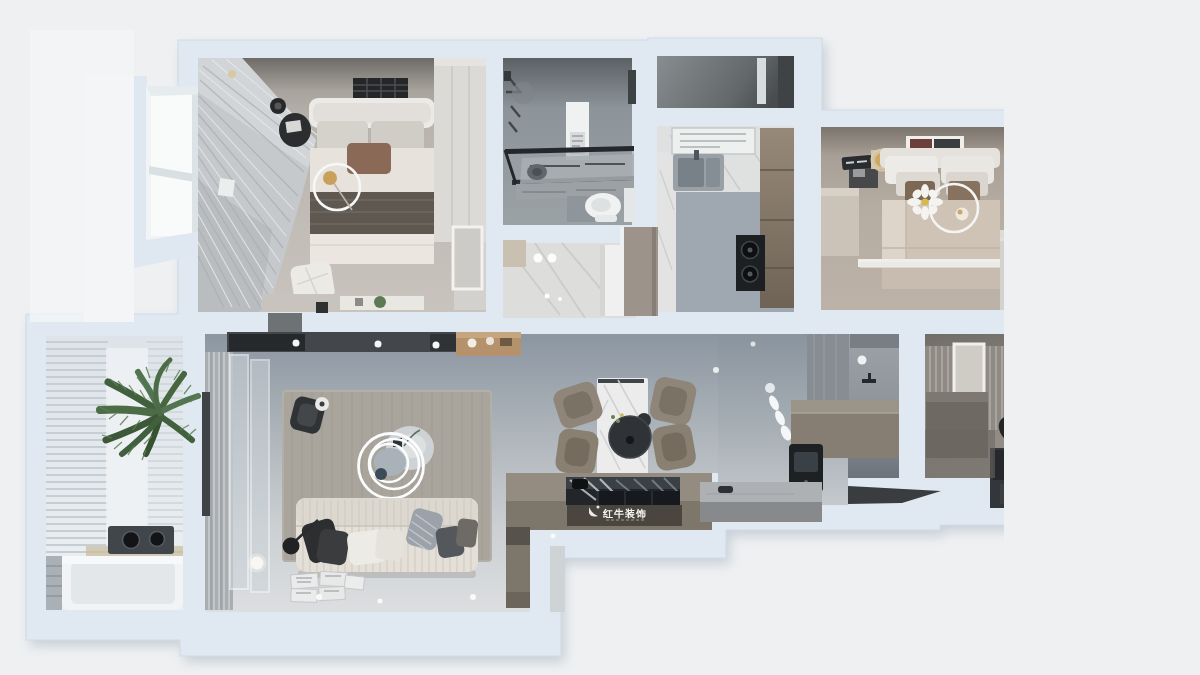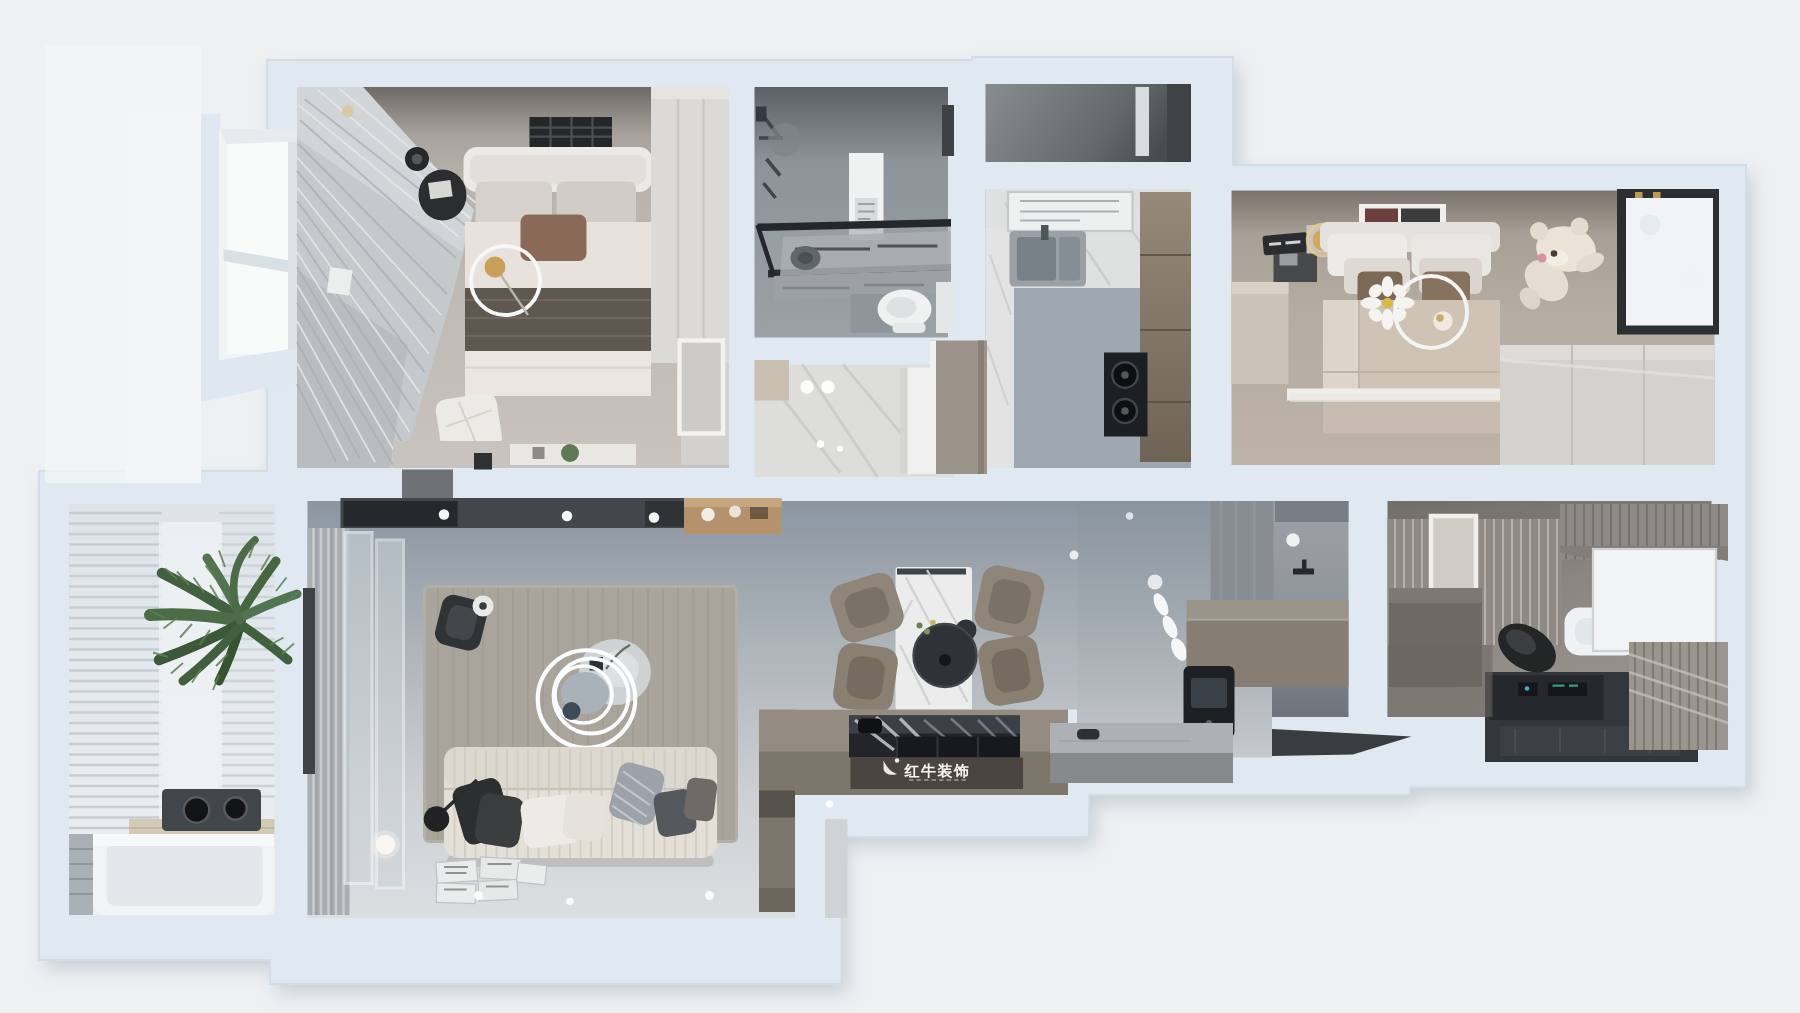--- a/index.html
+++ b/index.html
@@ -1,16 +1,16 @@
 <!DOCTYPE html>
 <html><head>
 <meta charset="utf-8">
 <style>
 html,body{margin:0;padding:0;background:#eef0f2;font-family:"Liberation Sans",sans-serif;}
-#stage{width:1200px;height:675px;position:relative;overflow:hidden;background:#eef0f2;}
+#stage{width:1004px;height:675px;position:relative;overflow:hidden;background:#eef0f2;}
 svg{position:absolute;left:0;top:0;}
 </style>
 </head>
 <body>
 <div id="stage">
 <svg width="1200" height="675" viewBox="0 0 1200 675">
 <defs>
 <linearGradient id="gBed1" x1="0" y1="0" x2="0" y2="1">
 <stop offset="0" stop-color="#6e6a66"></stop>
           <stop offset="0.13" stop-color="#a8a49d"></stop>

